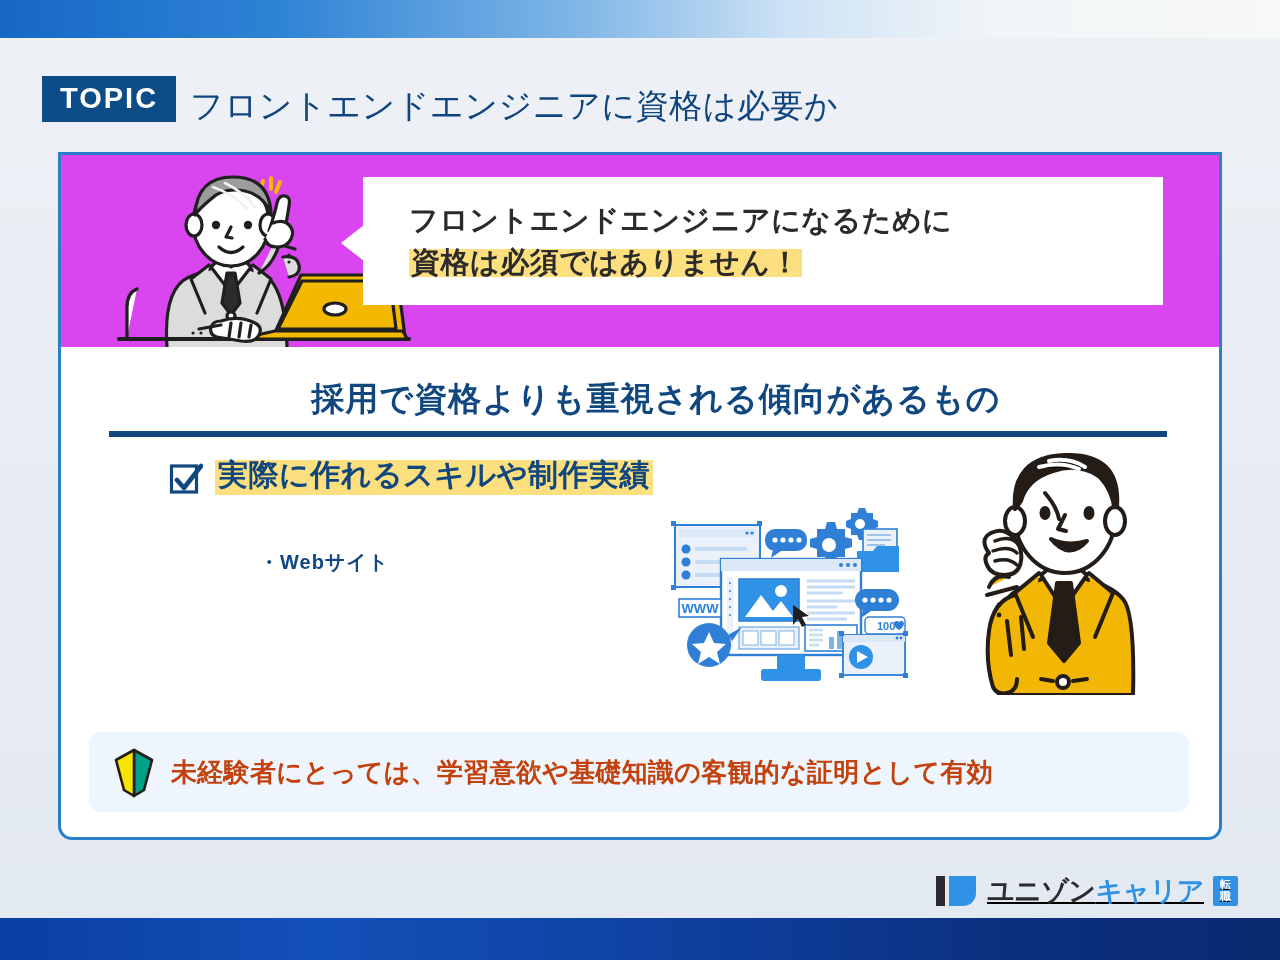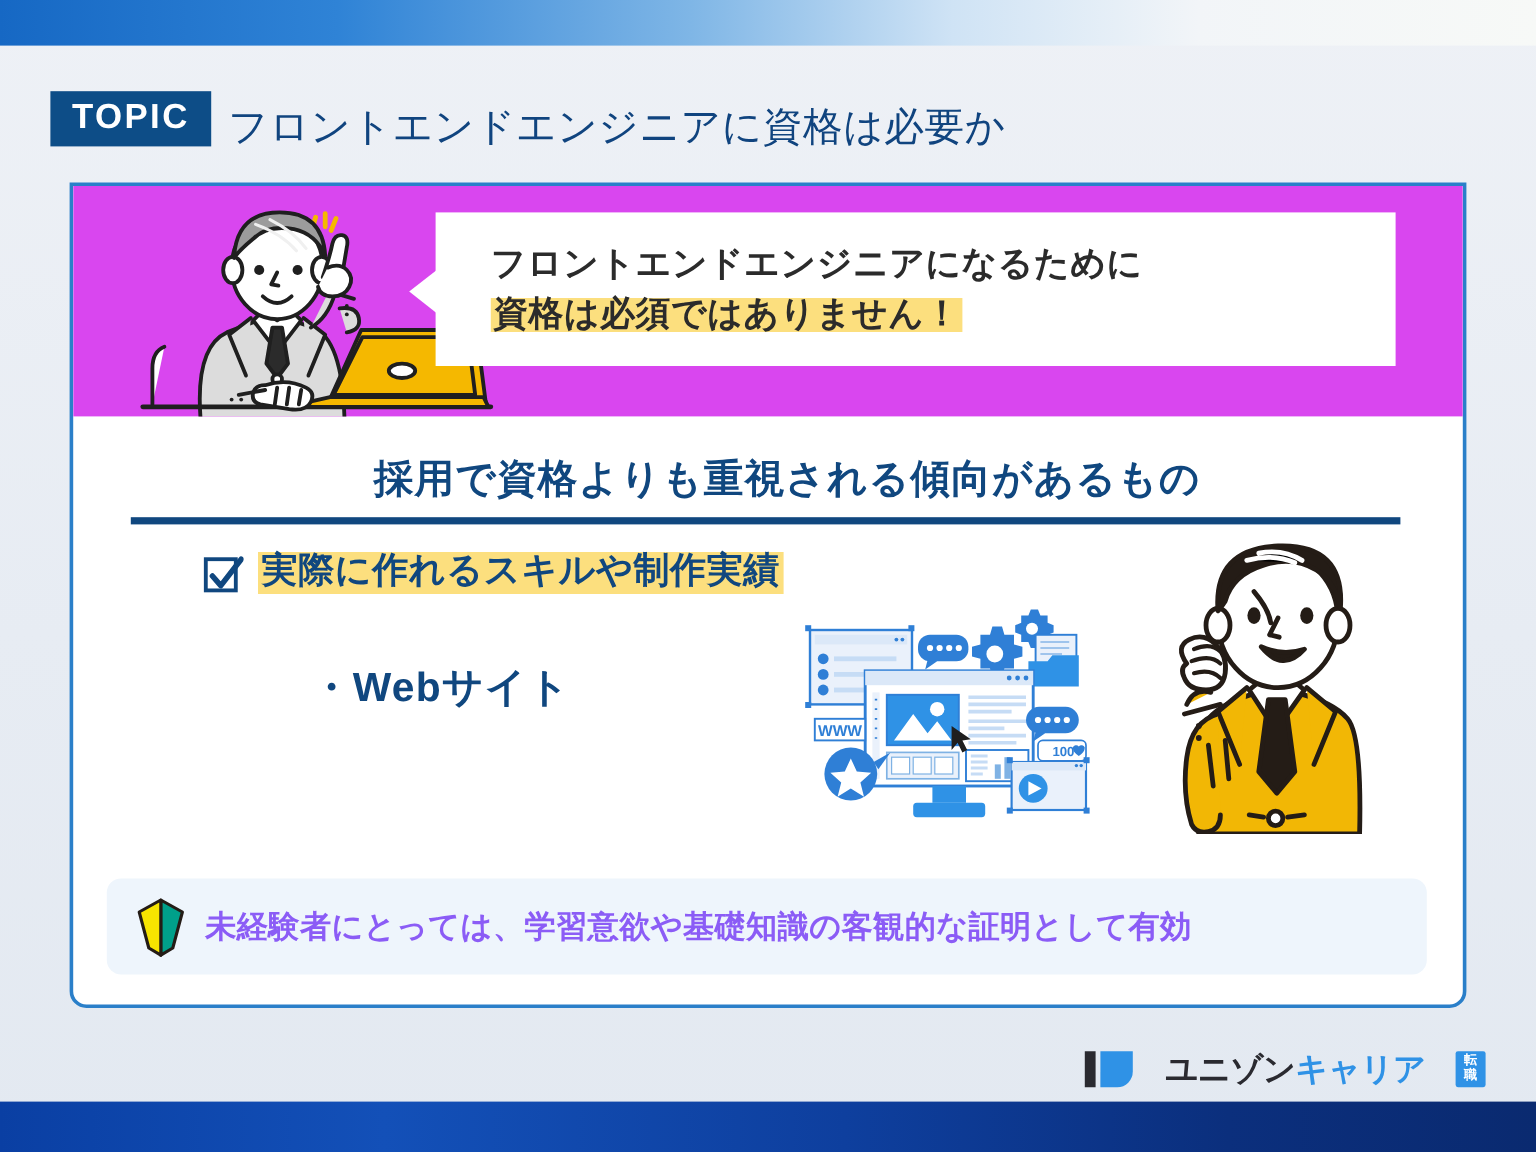--- a/index.html
+++ b/index.html
@@ -89,36 +89,36 @@
   }
   .check-icon { width:34px; height:34px; position:relative; flex:none; }
   .check-text {
     color:#10477f; font-size:30px; font-weight:bold; letter-spacing:0.5px;
     background:linear-gradient(transparent 12%, #fcdf7e 12%, #fcdf7e 97%, transparent 97%);
     padding:0 3px;
   }
 
   .bullets { position:absolute; left:198px; top:200px; }
   .bullet {
-    color:#10477f; font-size:34px; font-weight:bold; line-height:1.55; letter-spacing:1px;
+    color:#10477f; font-size:20px; font-weight:bold; line-height:1.55; letter-spacing:1px;
   }
 
   .illus-web { position:absolute; left:604px; top:160px; width:250px; height:185px; }
   .illus-person { position:absolute; left:842px; top:98px; width:290px; height:250px; }
 
   .note {
     position:absolute; left:28px; bottom:28px; width:1100px; height:80px;
     background:#eef5fc; border-radius:12px;
     display:flex; align-items:center; gap:14px; padding:0 22px;
   }
   .leaf-icon { width:46px; height:52px; flex:none; }
-  .note-text { color:#8b5cf6; font-size:26px; font-weight:bold; letter-spacing:0.3px; white-space:nowrap; }
-
-  
-  .logo { position:absolute; right:42px; bottom:52px; display:flex; align-items:center; gap:25px; }
+  .note-text { color:#c2410c; font-size:26px; font-weight:bold; letter-spacing:0.3px; white-space:nowrap; }
+
+  
+  .logo { position:absolute; right:42px; bottom:52px; display:flex; align-items:center; gap:9px;text-decoration:underline; }
   .logo-mark { width:44px; height:34px; flex:none; }
   .logo-text { font-size:27px; font-weight:bold; letter-spacing:-0.5px; line-height:1; }
   .logo-text .dark { color:#2a2a30; }
   .logo-text .blue { color:#2f92e6; }
   .logo-badge {
     background:#2f92e6; color:#fff; font-size:11px; font-weight:bold;
     width:25px; height:30px; display:flex; flex-direction:column;
     align-items:center; justify-content:center; line-height:1.05; border-radius:2px;
   }
 </style>

